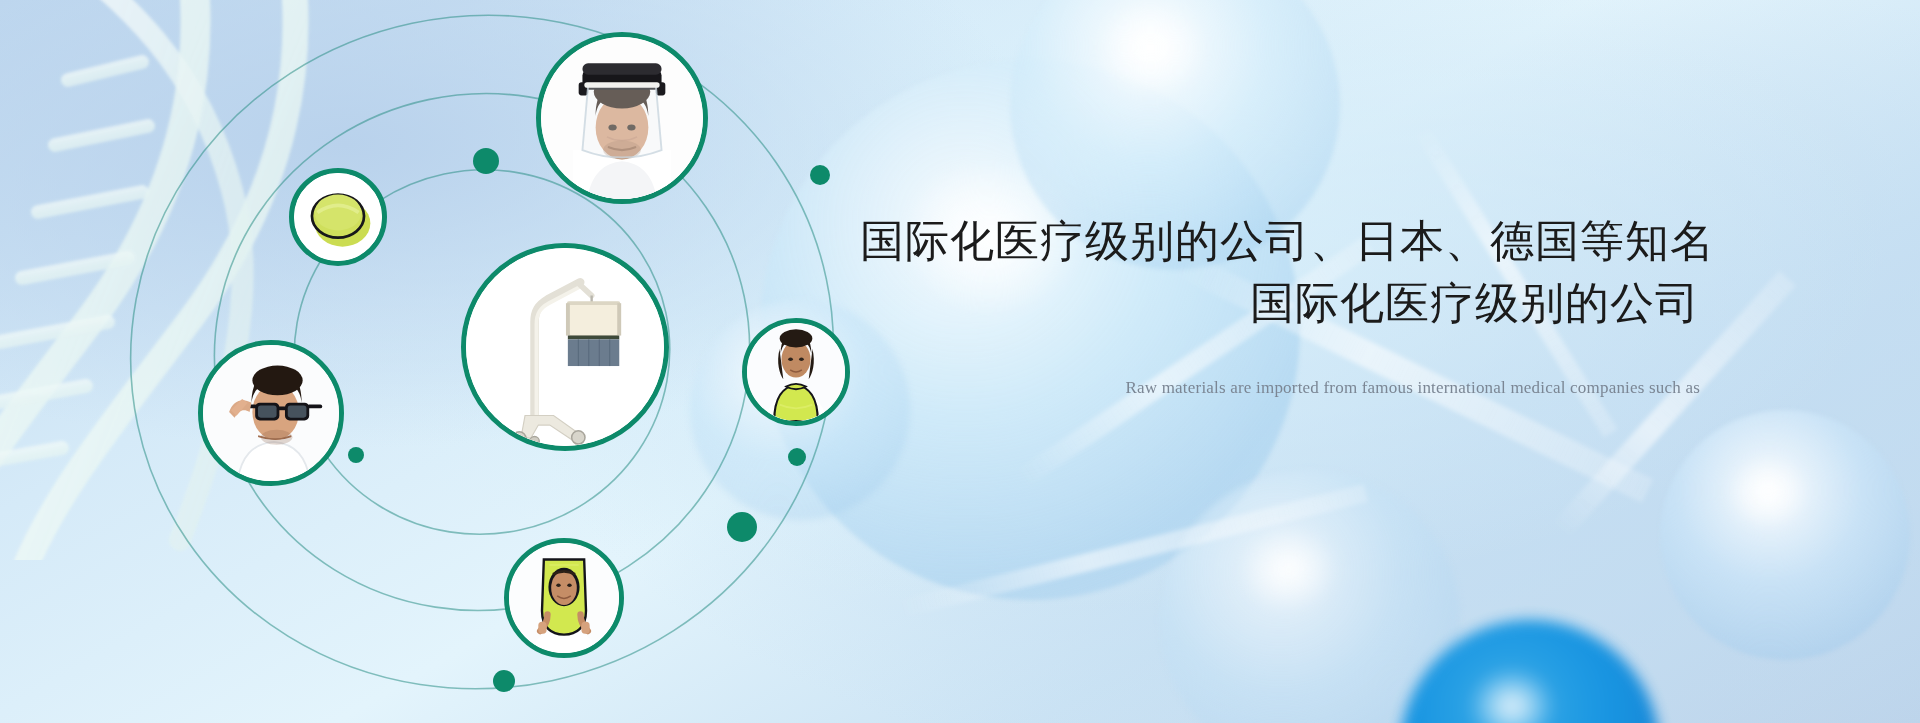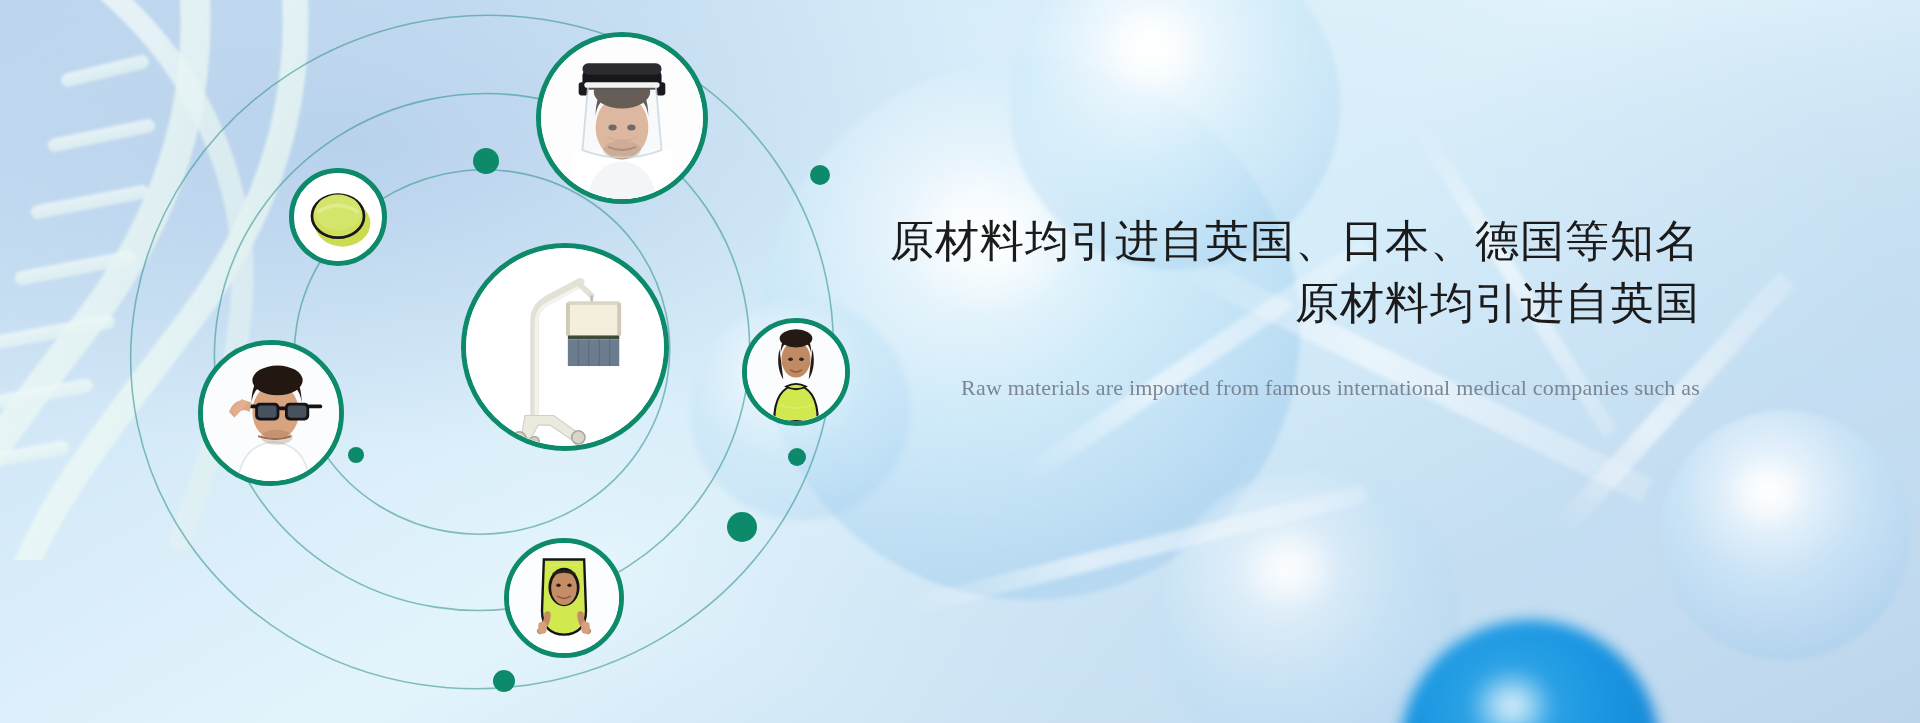--- a/index.html
+++ b/index.html
@@ -102,21 +102,21 @@
     line-height: 62px;
     letter-spacing: 1px;
     color: #1b1b1b;
     font-weight: 400;
     white-space: nowrap;
   }
   .headline .l2 { display: block; }
   .subcopy {
     margin-top: 34px;
     font-family: "Liberation Serif", "DejaVu Serif", serif;
-    font-size: 22px;
+    font-size: 17px;
     line-height: 40px;
     color: #7b8694;
     letter-spacing: .2px;
   }
 </style>
 </head>
 <body>
 
 <div id="banner">
 
@@ -340,21 +340,21 @@
         <path d="M34,96 Q42,88 42,78" stroke="#c58d66" stroke-width="7" fill="none" stroke-linecap="round"></path>
         <path d="M86,96 Q78,88 78,78" stroke="#c58d66" stroke-width="7" fill="none" stroke-linecap="round"></path>
         <rect x="32" y="86" width="9" height="13" rx="4" fill="#d6a27d"></rect>
         <rect x="79" y="86" width="9" height="13" rx="4" fill="#d6a27d"></rect>
       </g>
     </svg>
   </div>
 
   <div class="copy">
     <div class="headline">
-      <span>原材料均引进自英国、日本、德国等知名</span>
-      <span class="l2">原材料均引进自英国</span>
+      <span>国际化医疗级别的公司、日本、德国等知名</span>
+      <span class="l2">国际化医疗级别的公司</span>
     </div>
     <div class="subcopy">
       <span>Raw materials are imported from famous international medical companies such as</span><br>
     </div>
   </div>
 
 </div>
 
 </body></html>

